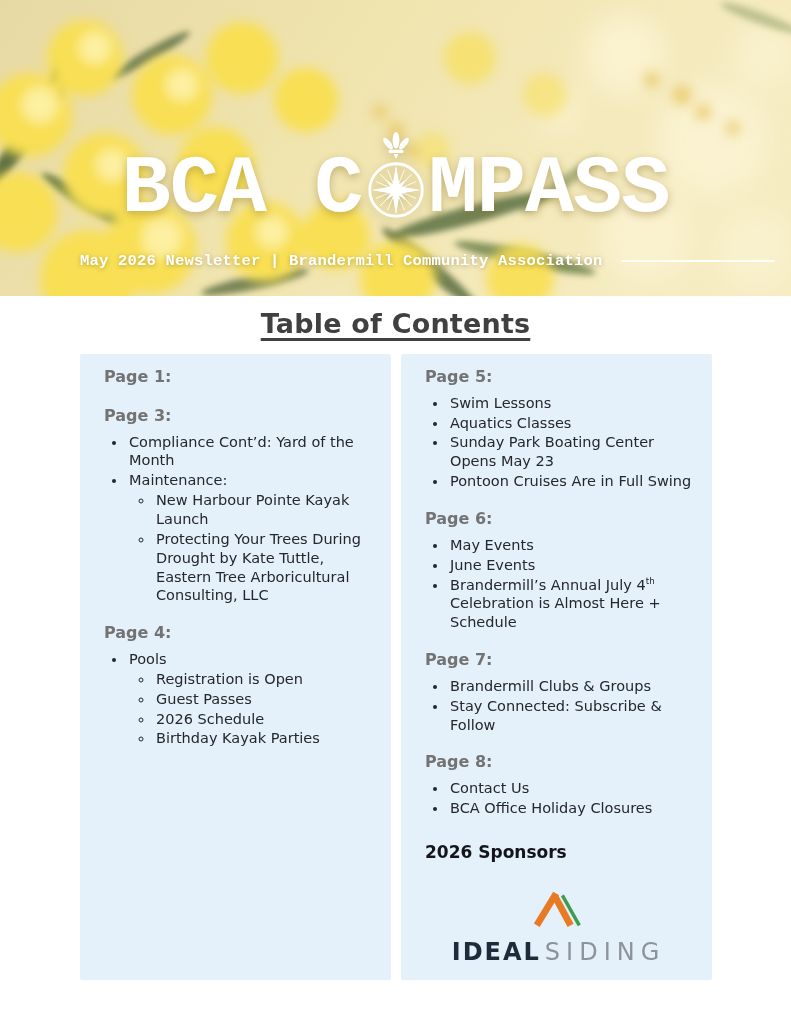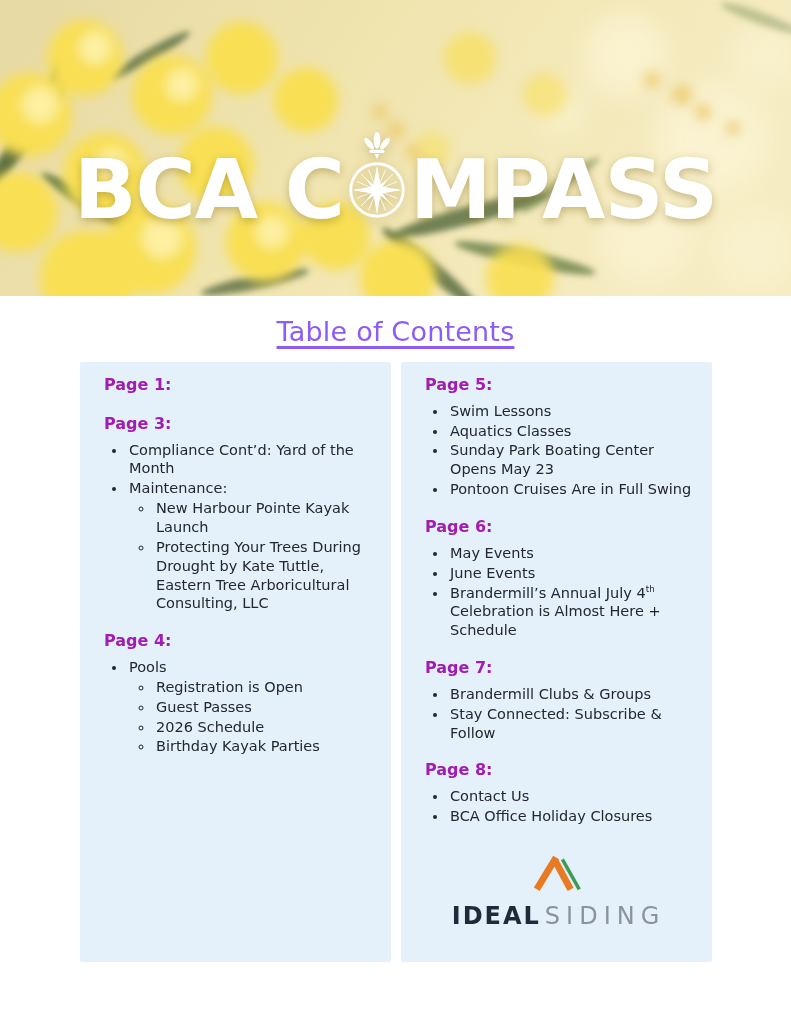--- a/index.html
+++ b/index.html
@@ -2,56 +2,56 @@
 <html><head>
 <meta charset="utf-8">
 <style>
   html,body{margin:0;padding:0;}
   body{
     width:791px;height:1024px;background:#ffffff;
     font-family:"DejaVu Sans","Liberation Sans",sans-serif;
     color:#24272c;position:relative;overflow:hidden;
   }
   
-  .hero{position:relative;width:791px;height:296px;overflow:hidden;}
+  .hero{position:relative;width:791px;height:296px;overflow:hidden;font-family:Liberation Mono, monospace;}
   .hero svg.hero-bg{position:absolute;inset:0;display:block;}
   .hero-title{
     position:absolute;top:74px;left:0;width:100%;height:122px;
     display:flex;justify-content:center;align-items:center;
     font-weight:800;font-size:82px;letter-spacing:-1px;color:#ffffff;
     text-shadow:0 3px 9px rgba(140,115,40,.45);
     white-space:nowrap;line-height:1;
   }
   .compass-o{margin:0 3px;transform:translateY(-15px);filter:drop-shadow(0 3px 6px rgba(140,115,40,.4));}
   .hero-subrow{
     position:absolute;left:80px;right:16px;bottom:26px;
     display:flex;align-items:center;gap:18px;
   }
   .hero-subtitle{
     color:#ffffff;font-weight:700;font-size:15.5px;letter-spacing:.2px;
     text-shadow:0 1px 4px rgba(120,100,40,.5);white-space:nowrap;
   }
   .hero-rule{flex:1;height:2px;background:rgba(255,255,255,.9);border-radius:2px;}
   
   .toc-heading{
-    margin:20px 0 15px 0;text-align:center;
-    font-size:27px;font-weight:400;letter-spacing:.2px;
-    color:#8b5cf6;
+    margin:12px 0 15px 0;text-align:center;
+    font-size:27px;font-weight:700;letter-spacing:.2px;
+    color:#404040;
     text-decoration:underline;text-decoration-thickness:2.5px;text-underline-offset:5px;
   }
   .toc-columns{
     display:flex;gap:10px;margin:0 79px 0 80px;align-items:stretch;
   }
   .toc-box{
     flex:1;background:#e4f0fa;border-radius:2px;
     padding:13px 20px 16px 24px;box-sizing:border-box;min-height:600px;
   }
   .toc-section{margin-top:18px;}
   .toc-section:first-child{margin-top:0;}
-  .sec-title{margin:0 0 6px 0;font-size:16px;font-weight:800;color:#a21caf;line-height:1.3;}
+  .sec-title{margin:0 0 6px 0;font-size:16px;font-weight:800;color:#737373;line-height:1.3;}
   ul.lvl1{list-style:disc;margin:0;padding-left:23px;font-size:14.5px;line-height:1.3;}
   ul.lvl1>li{margin:1px 0;padding-left:2px;}
   ul.lvl2{list-style:circle;margin:1px 0 0 0;padding-left:25px;}
   ul.lvl2>li{margin:1px 0;padding-left:2px;}
   sup{font-size:.6em;line-height:0;}
   
   .sponsors-heading{margin:24px 0 0 0;font-size:17px;font-weight:800;color:#131519;}
   .sponsor-logo{margin-top:22px;text-align:center;}
   .logo-mark{display:block;margin:0 auto 12px auto;}
   .logo-word{font-size:24px;line-height:1;white-space:nowrap;}
@@ -167,20 +167,24 @@
           <line x1="10.5" y1="57" x2="53.5" y2="75"></line>
           <line x1="53.5" y1="57" x2="10.5" y2="75"></line>
         </g>
 
         <polygon fill="#ffffff" points="32,40 36,62 58,66 36,70 32,92 28,70 6,66 28,62"></polygon>
         <polygon fill="#ffffff" transform="rotate(45 32 66)" points="32,49 34.6,63.4 49,66 34.6,68.6 32,83 29.4,68.6 15,66 29.4,63.4"></polygon>
       </svg>
       <span>MPASS</span>
     </h1>
 
+  <div class="hero-subrow">
+    <span class="hero-subtitle">May 2026 Newsletter | Brandermill Community Association</span>
+    <span class="hero-rule"></span>
+  </div>
 </header>
 
 <main>
   <h2 class="toc-heading">Table of Contents</h2>
   <div class="toc-columns">
     <section class="toc-box">
         <div class="toc-section">
           <h3 class="sec-title">Page 1:</h3>
         </div>
         <div class="toc-section">
@@ -231,20 +235,21 @@
             <li>Stay Connected: Subscribe &amp; Follow</li>
           </ul>
         </div>
         <div class="toc-section">
           <h3 class="sec-title">Page 8:</h3>
           <ul class="lvl1">
             <li>Contact Us</li>
             <li>BCA Office Holiday Closures</li>
           </ul>
         </div>
+        <h3 class="sponsors-heading">2026 Sponsors</h3>
         <div class="sponsor-logo">
           <svg class="logo-mark" width="58" height="44" viewBox="0 0 60 44" aria-hidden="true">
             <path d="M7 42 L27 9" fill="none" stroke="#e87a24" stroke-width="7"></path>
             <path d="M25.5 11.5 L42 42" fill="none" stroke="#e87a24" stroke-width="7"></path>
             <path d="M33.5 11 L51 42" fill="none" stroke="#3d9c52" stroke-width="3.6"></path>
           </svg>
           <div class="logo-word"><span class="bold">IDEAL</span><span class="light">SIDING</span></div>
         </div>
       </section>
   </div>

